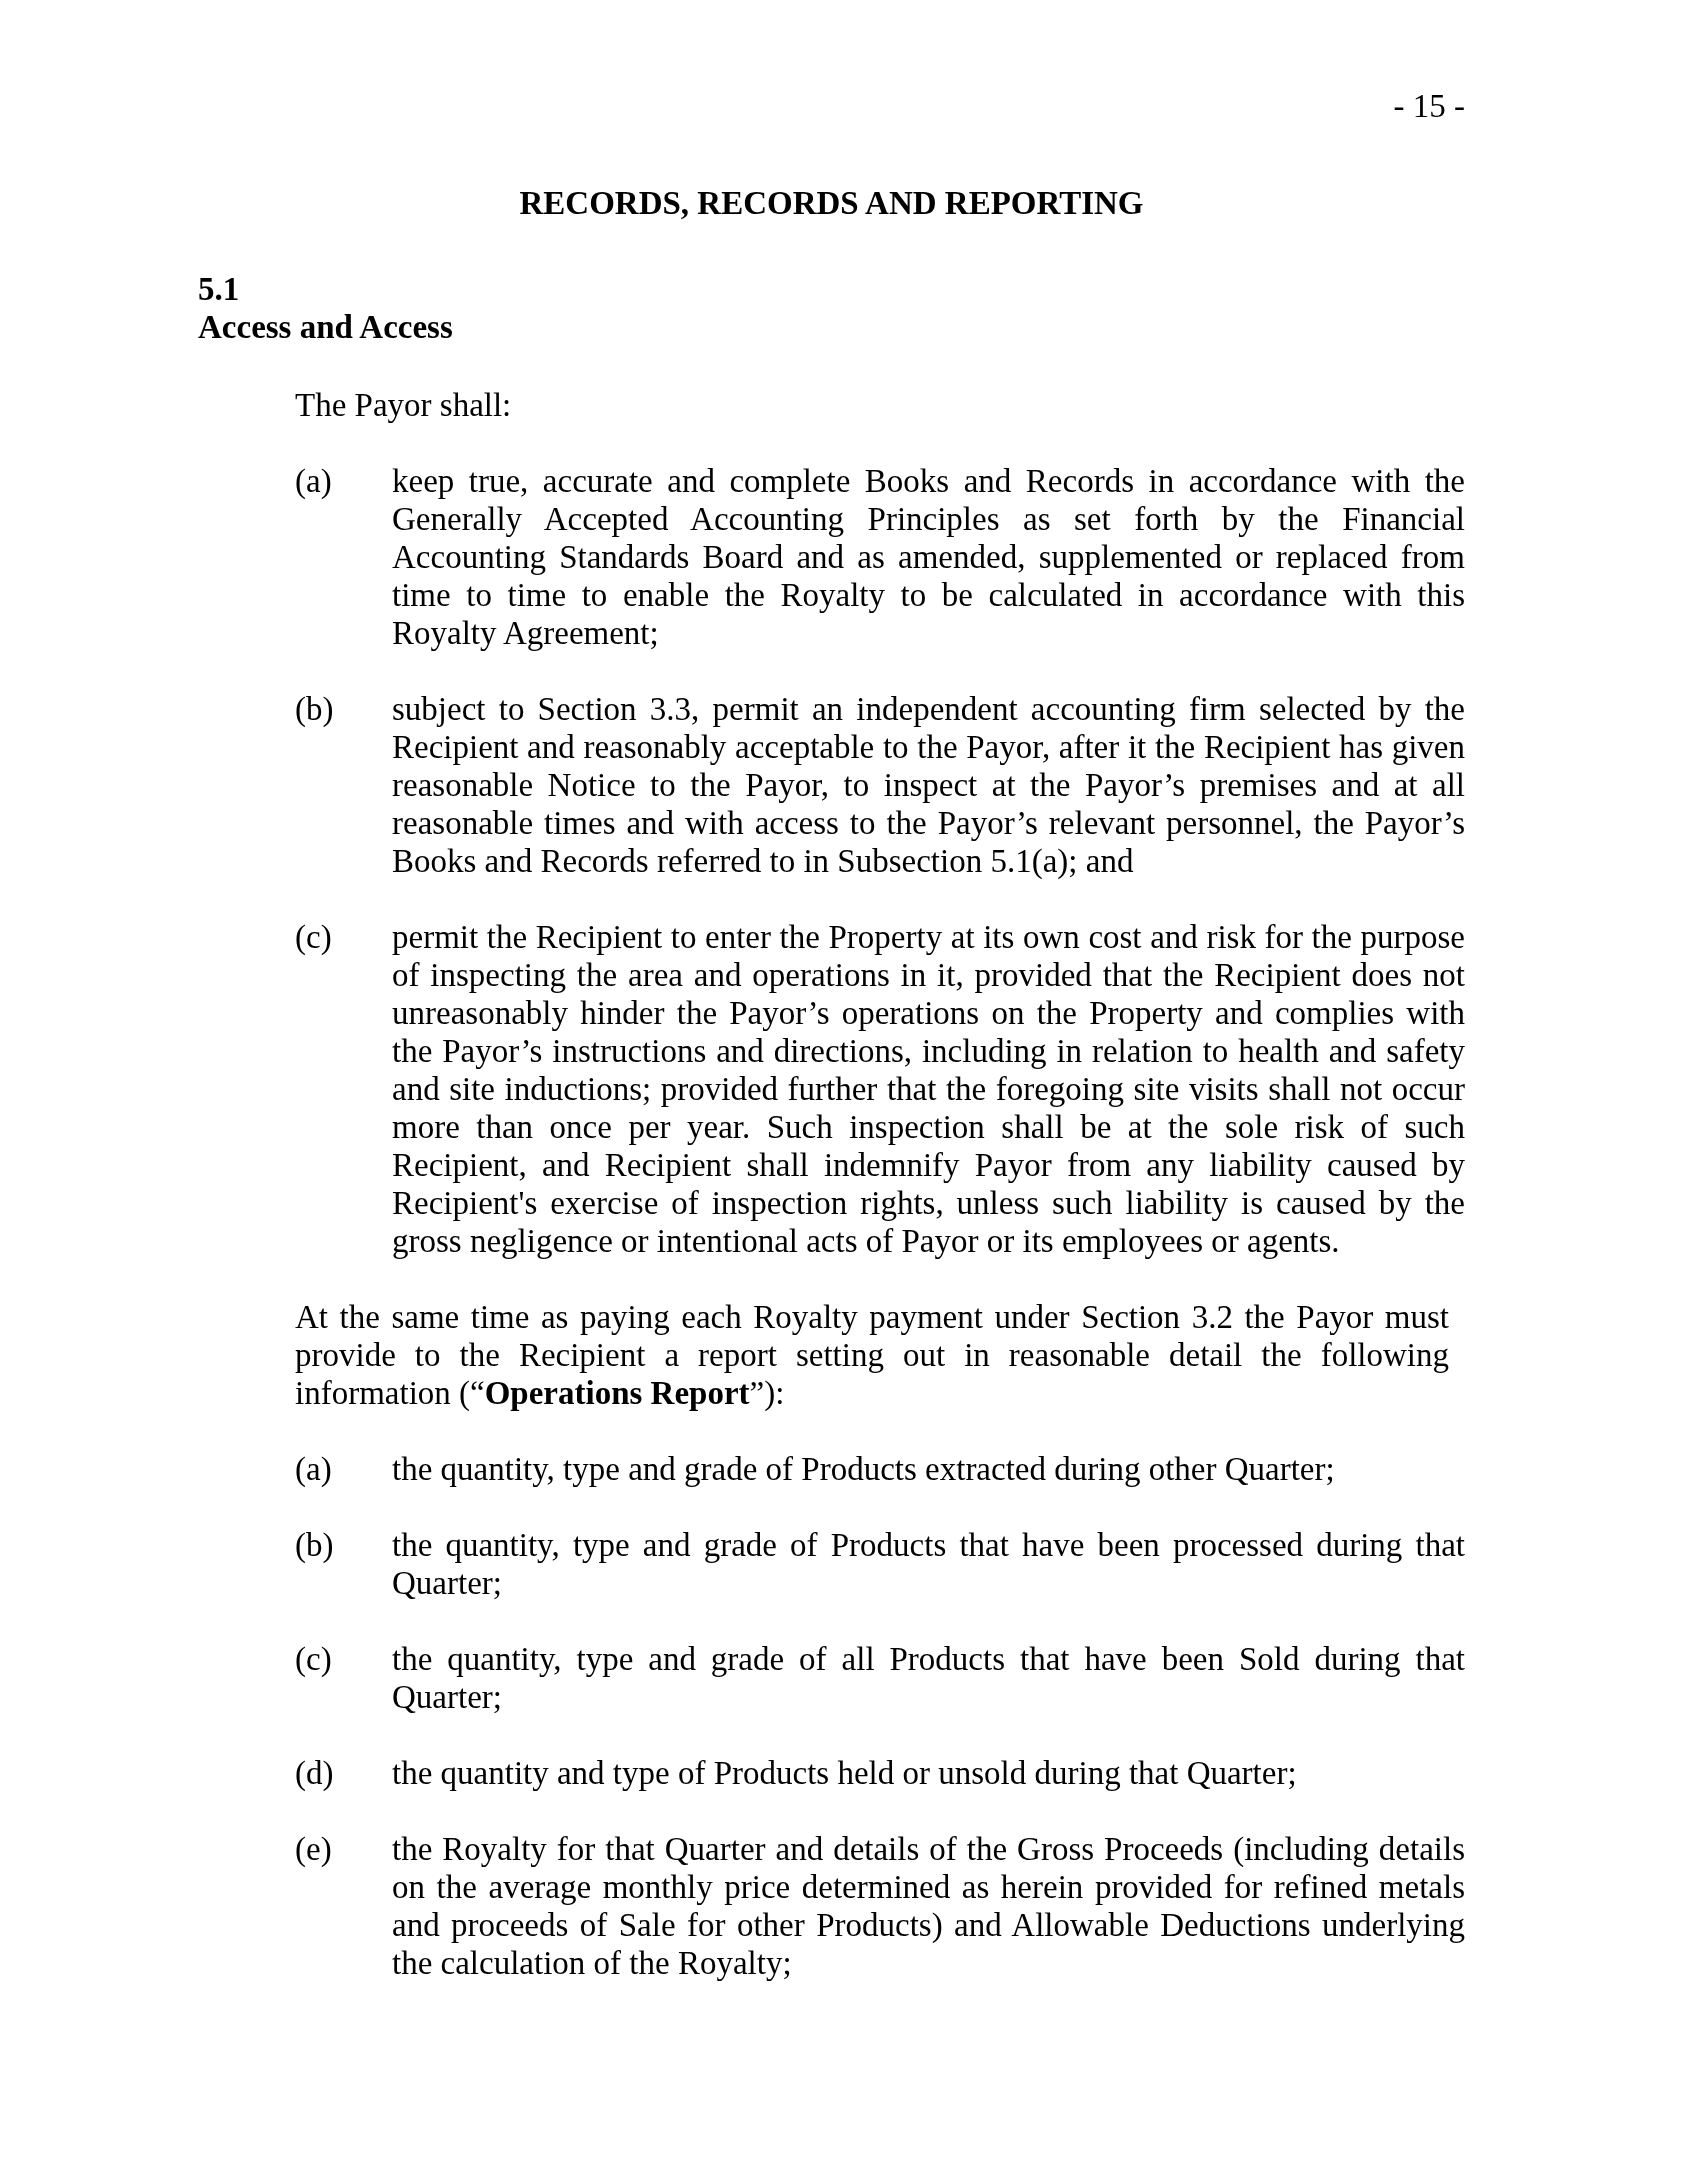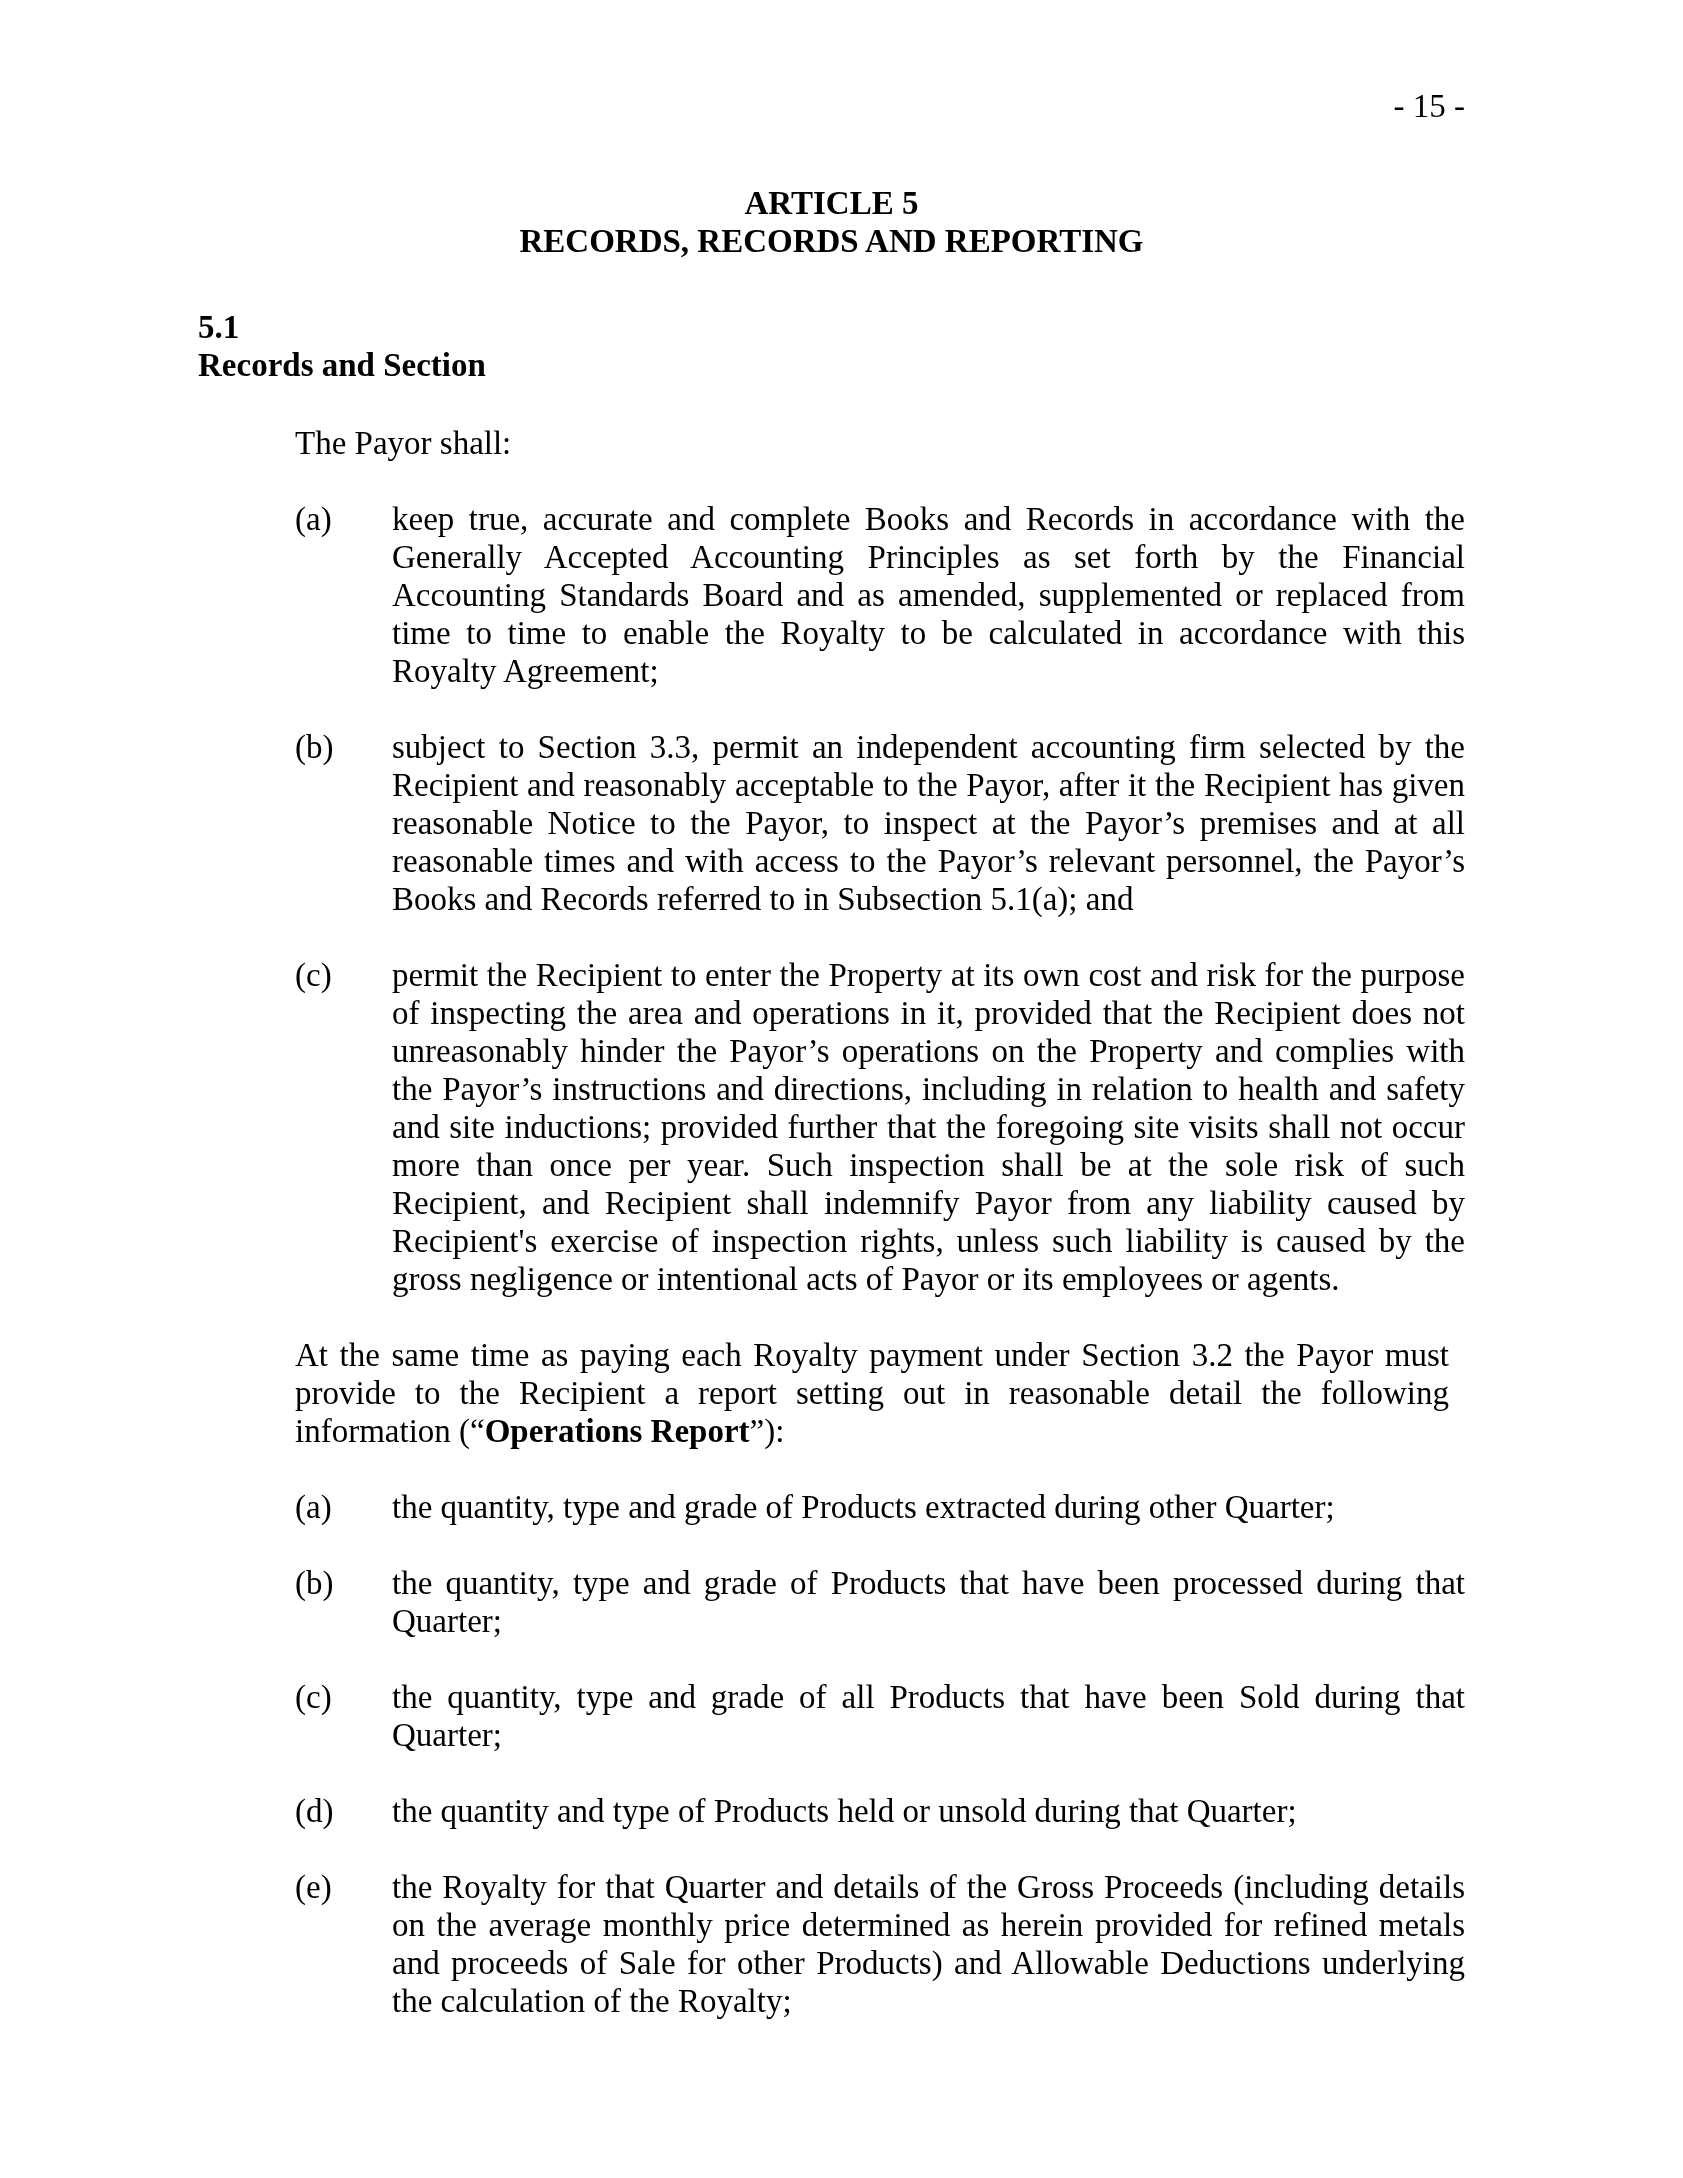--- a/index.html
+++ b/index.html
@@ -56,28 +56,27 @@
   b { font-weight: bold; }
 </style>
 </head>
 <body>
 
 <div class="page">
 
   <div class="page-number">- 15 -</div>
 
   <div class="doc-title">
-    <div>ARTICLE 5</div>
     <div>RECORDS, RECORDS AND REPORTING</div>
   </div>
 
   <section>
     <div class="sec-head">
       <span class="sec-num">5.1</span>
-      <span class="sec-title">Records and Section</span>
+      <span class="sec-title">Access and Access</span>
     </div>
 
     <p class="para">The Payor shall:</p>
 
     <div class="li">
       <span class="li-label">(a)</span>
       <span class="li-text">keep true, accurate and complete Books and Records in accordance with the Generally Accepted Accounting Principles as set forth by the Financial Accounting Standards Board and as amended, supplemented or replaced from time to time to enable the Royalty to be calculated in accordance with this Royalty Agreement;</span>
     </div>
 
     <div class="li">

